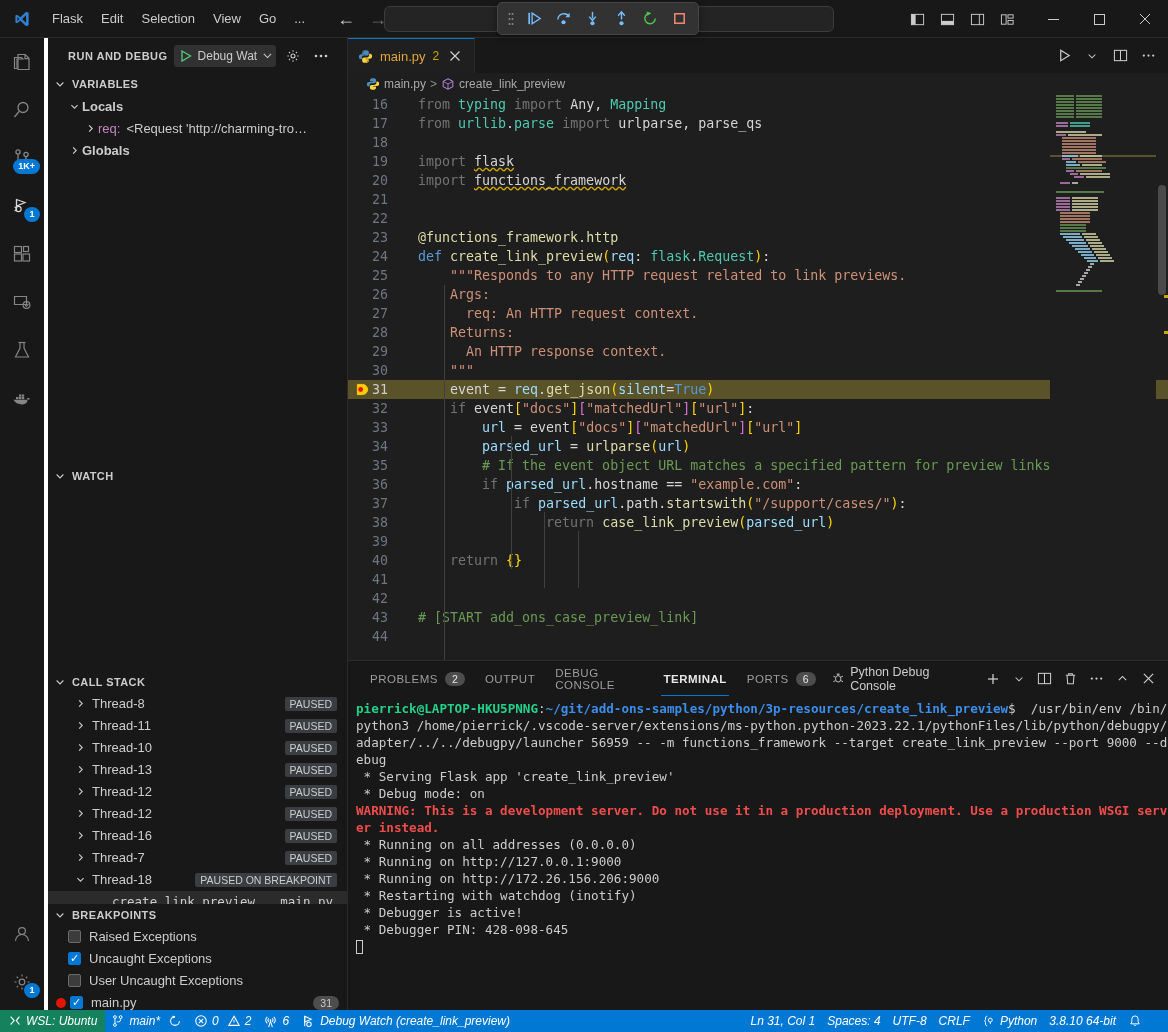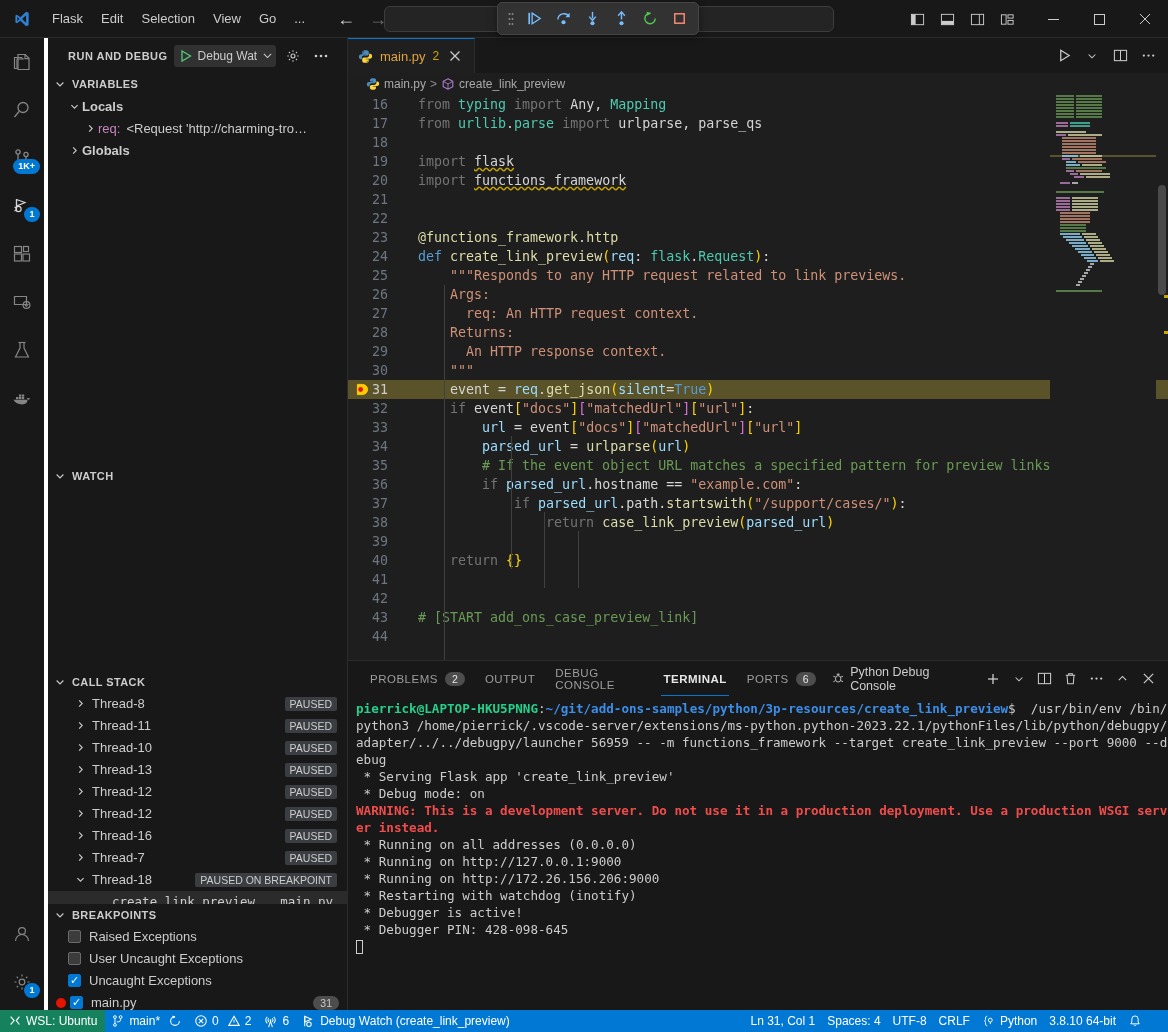--- a/index.html
+++ b/index.html
@@ -210,21 +210,21 @@
   .t-white { color:#cccccc; }
   .t-cursor { display:inline-block; width:7px; height:14px; border:1px solid #cccccc; vertical-align:-3px; }
 
   
   .statusbar {
     height:22px; flex:0 0 22px; background:#0078d4; color:#ffffff;
     display:flex; align-items:center; font-size:12px;
   }
   .sb-left { display:flex; align-items:center; }
   .sb-right { margin-left:auto; display:flex; align-items:center; padding-right:20px; }
-  .sb-item { display:flex; align-items:center; gap:4px; padding:0 6px; height:22px; white-space:nowrap; }
+  .sb-item { display:flex; align-items:center; gap:4px; padding:0 6px; height:22px; white-space:nowrap;font-style:italic; }
   .sb-remote { background:#16825d; padding-left:8px; padding-right:8px; }
   svg { display:block; }
 </style>
 </head>
 <body>
 
 <div class="app">
 
   <div class="titlebar">
     <div class="vscode-logo">
@@ -615,26 +615,26 @@
             </svg>
         </span>
         <span>BREAKPOINTS</span>
       </div>
       <div class="pane-body">
         <div class="bp-row">
           <span class="cbox"></span>
           <span class="bp-label">Raised Exceptions</span>
         </div>
         <div class="bp-row">
+          <span class="cbox on"></span>
+          <span class="bp-label">Uncaught Exceptions</span>
+        </div>
+        <div class="bp-row">
           <span class="cbox"></span>
           <span class="bp-label">User Uncaught Exceptions</span>
-        </div>
-        <div class="bp-row">
-          <span class="cbox on"></span>
-          <span class="bp-label">Uncaught Exceptions</span>
         </div>
         <div class="bp-row" style="padding-left:8px">
           <span class="bp-dot"></span>
           <span class="cbox on"></span>
           <span class="bp-label">main.py</span>
           <span class="bp-count">31</span>
         </div>
       </div>
     </div>
 

